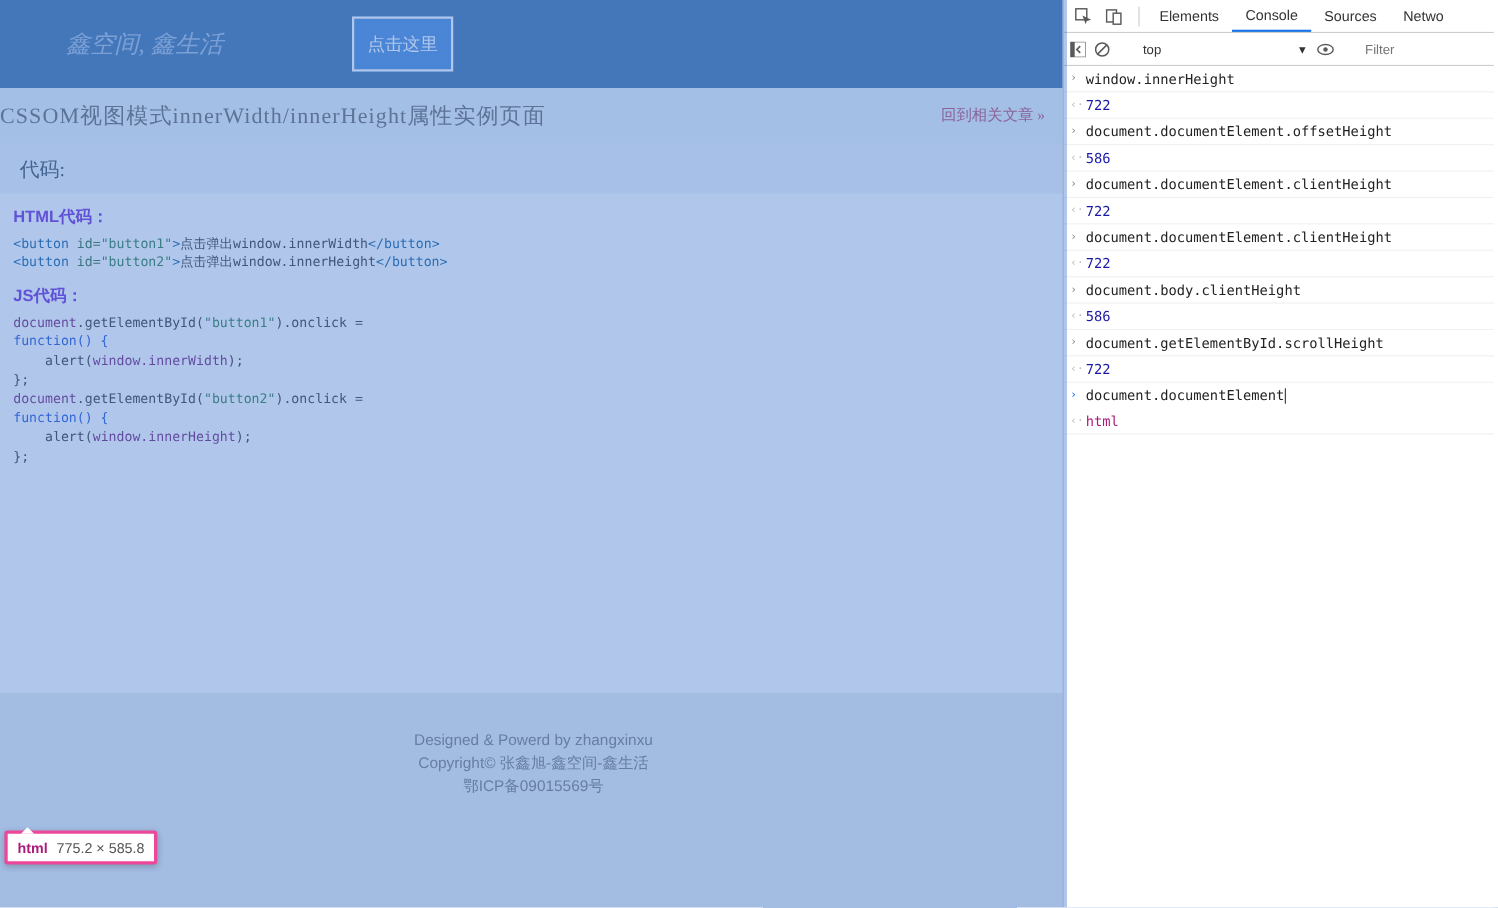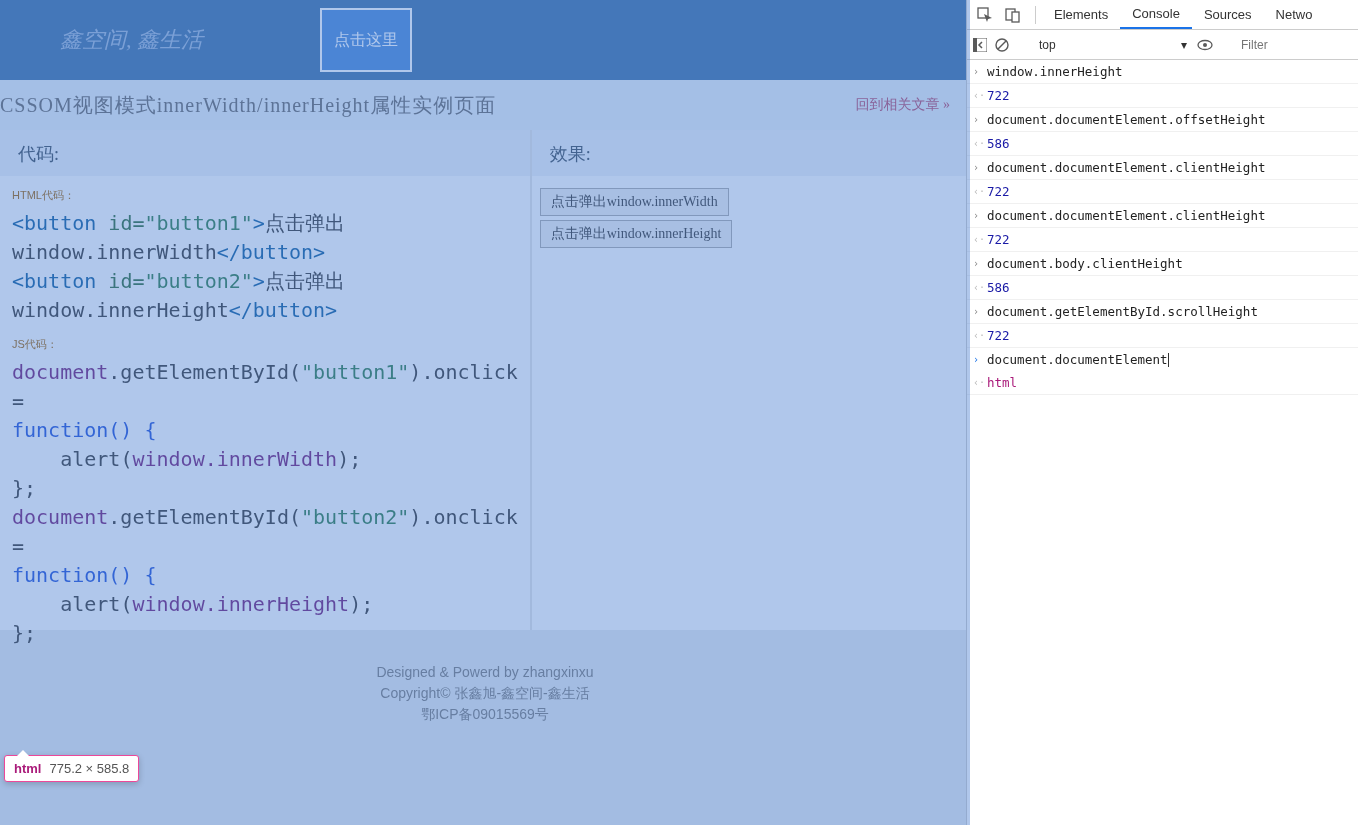--- a/index.html
+++ b/index.html
@@ -6,49 +6,49 @@
 body { font-family: Arial, sans-serif; font-size: 13px; width: 1362px; height: 825px; position: relative; overflow: hidden; }
 
 
 .page-overlay { position: absolute; left: 0; top: 0; width: 970px; height: 825px; background: rgba(80,130,210,0.45); pointer-events: none; z-index: 5; }
 
 .page { position: absolute; left: 0; top: 0; width: 970px; height: 825px; background: #fff; overflow: hidden; }
 
 .header { height: 80px; background: #3b6ea5; display: flex; align-items: center; padding: 0 10px; }
 .logo { width: 300px; font-size: 22px; color: #9fb8d9; font-style: italic; font-family: "SimSun", serif; padding-left: 50px; }
 .banner { flex: 1; height: 60px; display: flex; align-items: center; justify-content: center; font-size: 38px; color: #cc4433; background: #96b3d6; font-family: "Microsoft YaHei"; font-weight: bold; }
-.cta-btn { height: 64px; padding: 0 12px; background: #4788d8; color: #fff; border: 2px solid #fff; margin-left: 10px; font-size: 16px; display: flex; align-items: center; font-family: "Microsoft YaHei"; }
+.cta-btn { height: 50px; padding: 0 12px; background: #4788d8; color: #fff; border: 2px solid #fff; margin-left: 10px; font-size: 16px; display: flex; align-items: center; font-family: "Microsoft YaHei"; }
 
 .subheader { height: 50px; background: #eaf0f6; display: flex; align-items: center; }
 .subheader-title { flex: 1; font-size: 20px; color: #666; font-family: "SimSun", "Microsoft YaHei"; letter-spacing: 1px; }
 .back-link { padding: 0 20px; font-size: 14px; color: #b84a6b; font-family: "SimSun"; }
 
 .panels { display: flex; height: 500px; background: #fff; }
 .panel { flex: 1; border-right: 2px solid #e5e5e5; }
 .panel:last-child { border-right: none; }
 .panel-header { height: 46px; background: #eef2f8; padding: 12px 18px; font-size: 18px; color: #3a4a5a; font-family: "Microsoft YaHei"; }
 .panel-body { padding: 12px 12px; }
 
-.code-label { font-weight: normal; font-size: 11px; color: #a16207; margin-bottom: 6px; margin-top: 12px; }
+.code-label { font-weight: bold; font-size: 15px; color: #6d28d9; margin-bottom: 6px; margin-top: 12px; }
 .code-label:first-child { margin-top: 0; }
-pre.code { font-family: Consolas, monospace; font-size: 20px; line-height: 1.45; white-space: pre-wrap; color: #333; }
+pre.code { font-family: Consolas, monospace; font-size: 12px; line-height: 1.45; white-space: pre-wrap; color: #333; }
 .tag { color: #0a5a9c; }
 .attr { color: #2a6a3a; }
 .attrv { color: #2a7a49; }
 .obj { color: #701a75; }
 .meth { color: #333; }
 .str { color: #2a7a49; }
 .kw { color: #1d4ed8; }
 .plain { color: #333; }
 
 .demo-btn { display: block; margin: 4px 0; padding: 4px 10px; background: #f0f0f0; border: 1px solid #aaa; font-size: 14px; color: #333; font-family: "Microsoft YaHei"; }
 
 .footer { height: 195px; background: #e8ecef; padding-top: 32px; text-align: center; color: #7a7a7a; font-size: 14px; line-height: 1.5; font-family: Arial; }
 
-.tooltip { position: absolute; left: 4px; top: 755px; background: #fff; border: 1px solid #ec4899; border-radius: 3px; padding: 5px 9px; box-shadow: 0 2px 6px rgba(0,0,0,0.2); z-index: 10; font-size: 13px; }
+.tooltip { position: absolute; left: 4px; top: 755px; background: #fff; border: 3px solid #ec4899; border-radius: 3px; padding: 5px 9px; box-shadow: 0 2px 6px rgba(0,0,0,0.2); z-index: 10; font-size: 13px; }
 .tooltip .tag-name { color: #aa1b7a; font-weight: bold; margin-right: 8px; }
 .tooltip .dims { color: #555; }
 .tooltip::before { content: ""; position: absolute; top: -6px; left: 12px; border: 6px solid transparent; border-bottom-color: #fff; border-top: none; }
 
 
 .devtools { position: absolute; left: 966px; top: 0; width: 392px; height: 825px; background: #fff; border-left: 1px solid #ccc; display: flex; flex-direction: column; font-family: "Segoe UI", Arial; }
 .dt-tabbar { height: 30px; border-bottom: 1px solid #ccc; display: flex; align-items: center; padding-left: 6px; }
 .dt-icon { width: 24px; height: 24px; display: flex; align-items: center; justify-content: center; color: #5a5a5a; margin-right: 4px; }
 .dt-tab { padding: 6px 12px; font-size: 13px; color: #333; }
 .dt-tab.active { color: #333; border-bottom: 2px solid #1a73e8; }
@@ -99,27 +99,20 @@
 <span class="kw">function() {</span>
 <span class="meth">    alert(</span><span class="obj">window.innerWidth</span><span class="meth">);</span>
 <span class="meth">};</span>
 <span class="obj">document</span><span class="meth">.getElementById(</span><span class="str">"button2"</span><span class="meth">).onclick = </span>
 <span class="kw">function() {</span>
 <span class="meth">    alert(</span><span class="obj">window.innerHeight</span><span class="meth">);</span>
 <span class="meth">};</span></pre>
       </div>
     </div>
 
-    <div class="panel">
-      <div class="panel-header">效果:</div>
-      <div class="panel-body" style="padding:8px;">
-        <button class="demo-btn">点击弹出window.innerWidth</button>
-        <button class="demo-btn">点击弹出window.innerHeight</button>
-      </div>
-    </div>
   </div>
 
   <div class="footer">
     <div><span>Designed &amp; Powerd by </span><span>zhangxinxu</span></div>
     <div>Copyright© 张鑫旭-鑫空间-鑫生活</div>
     <div>鄂ICP备09015569号</div>
   </div>
 </div>
 
 <div class="page-overlay"></div>

